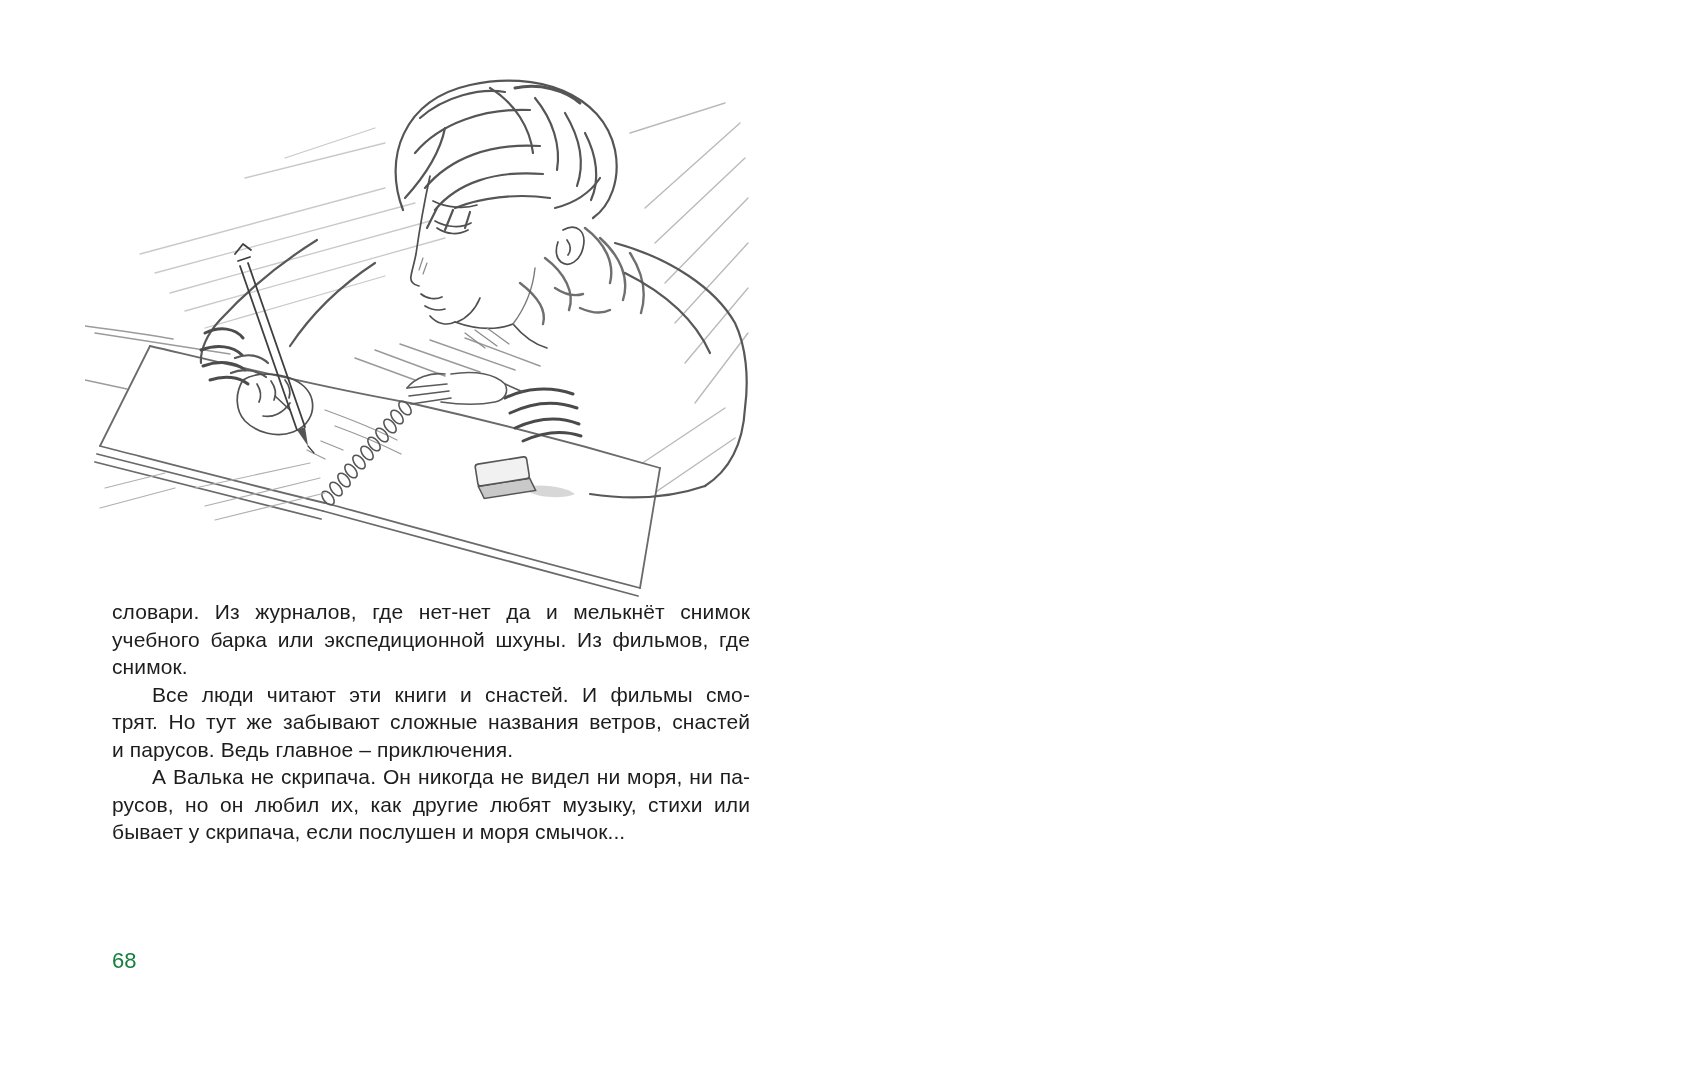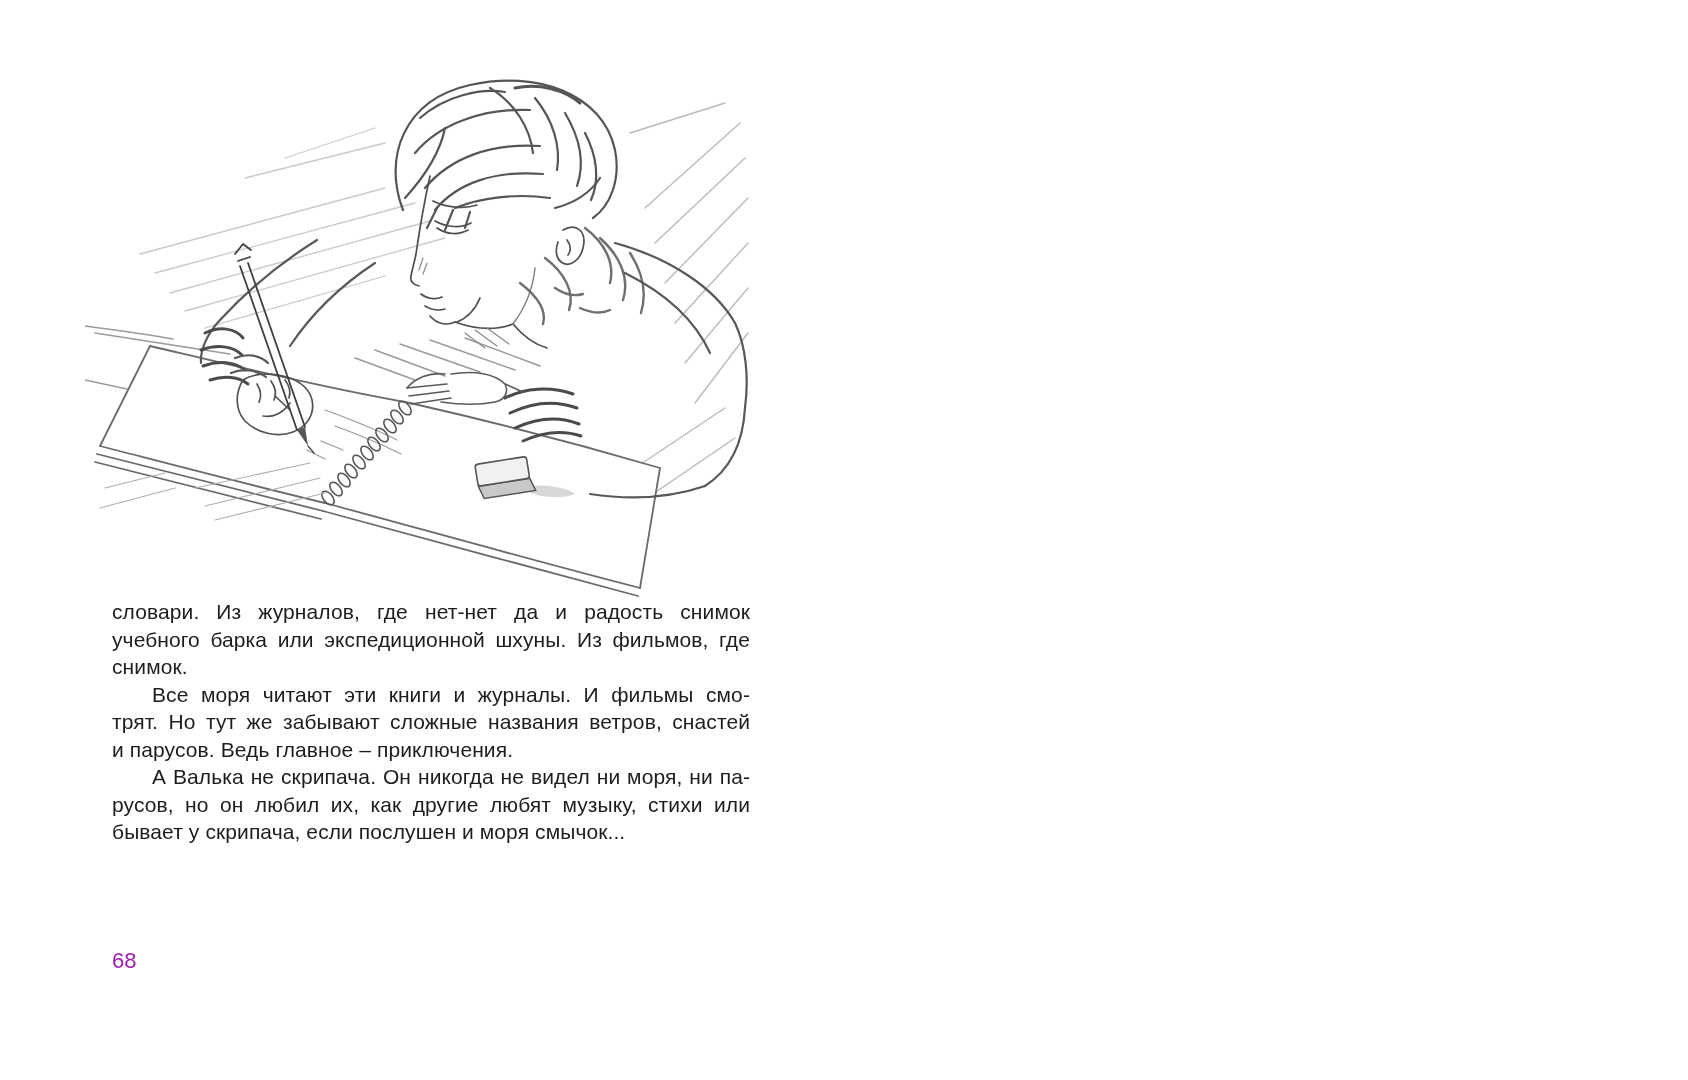--- a/index.html
+++ b/index.html
@@ -14,21 +14,21 @@
   .illustration{position:absolute;left:85px;top:58px;width:665px;height:560px;}
   .textblock{
     position:absolute;font-size:21px;line-height:27.5px;
     letter-spacing:0.1px;
   }
   .textblock.left{left:112px;top:598px;width:638px;}
   .para{margin:0;padding:0;}
   .line{text-align:justify;text-align-last:left;white-space:normal;}
   .line.just{text-align-last:justify;}
   .line.first{text-indent:40px;}
-  .pagenum{position:absolute;font-size:22px;color:#a21caf;}
+  .pagenum{position:absolute;font-size:22px;color:#15803d;}
   .pagenum.left{left:112px;top:948px;}
   svg .sk{fill:none;stroke-linecap:round;stroke-linejoin:round;}
 </style>
 </head>
 <body>
 
 <div class="spread">
 
   <div class="page left">
 
@@ -220,26 +220,26 @@
         <path d="M110,430 L225,405"></path>
           <path d="M120,448 L235,420"></path>
           <path d="M130,462 L240,435"></path>
         <path d="M20,430 L80,415"></path>
           <path d="M15,450 L90,430"></path>
       </g>
     </svg>
 
     <div class="textblock left">
         <div class="para">
-          <div class="line just">словари. Из журналов, где нет-нет да и радость снимок</div>
+          <div class="line just">словари. Из журналов, где нет-нет да и мелькнёт снимок</div>
           <div class="line just">учебного барка или экспедиционной шхуны. Из фильмов, где</div>
           <div class="line">снимок.</div>
         </div>
         <div class="para">
-          <div class="line just first">Все моря читают эти книги и журналы. И фильмы смо-</div>
+          <div class="line just first">Все люди читают эти книги и снастей. И фильмы смо-</div>
           <div class="line just">трят. Но тут же забывают сложные названия ветров, снастей</div>
           <div class="line">и парусов. Ведь главное – приключения.</div>
         </div>
         <div class="para">
           <div class="line just first">А Валька не скрипача. Он никогда не видел ни моря, ни па-</div>
           <div class="line just">русов, но он любил их, как другие любят музыку, стихи или</div>
           <div class="line">бывает у скрипача, если послушен и моря смычок...</div>
         </div>
       </div>
 

